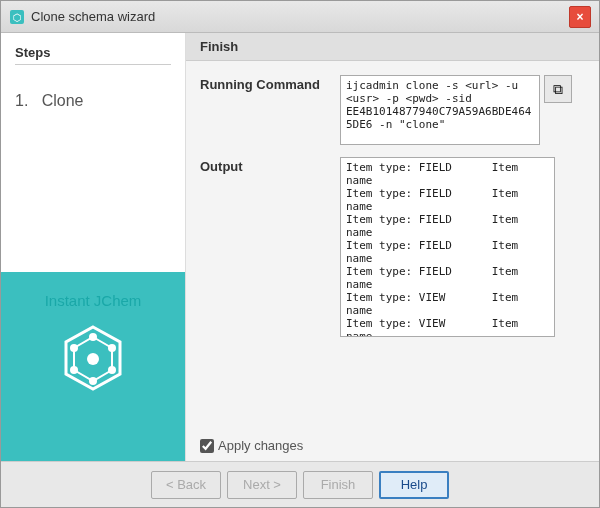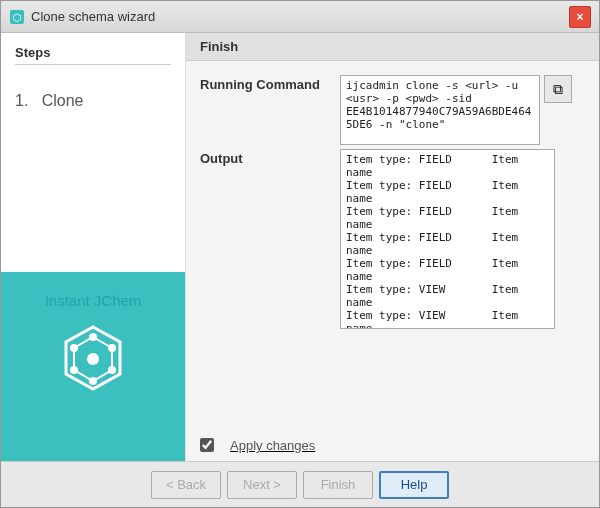--- a/index.html
+++ b/index.html
@@ -131,21 +131,21 @@
       color: #333;
       border-bottom: 1px solid #ccc;
       flex-shrink: 0;
     }
 
     .panel-body {
       flex: 1;
       padding: 14px 14px 8px 14px;
       display: flex;
       flex-direction: column;
-      gap: 4px;
+      gap: 12px;
       overflow-y: auto;
     }
 
     .field-row {
       display: flex;
       align-items: flex-start;
       gap: 10px;
     }
     .field-label {
       width: 130px;
@@ -198,25 +198,24 @@
       background: #fff;
       resize: none;
       padding: 3px 5px;
       color: #222;
       overflow: auto;
     }
 
     
     .apply-row {
       display: flex;
-      align-items: flex-start;
-      gap: 16px;
+      align-items: flex-end;
+      gap: 4px;
       padding: 0 14px 8px 14px;
       flex-shrink: 0;
-      text-decoration: underline;
     }
     .apply-row input[type="checkbox"] {
       width: 14px;
       height: 14px;
       accent-color: #555;
     }
     .apply-row label {
       font-size: 13px;
       color: #555;
     }

